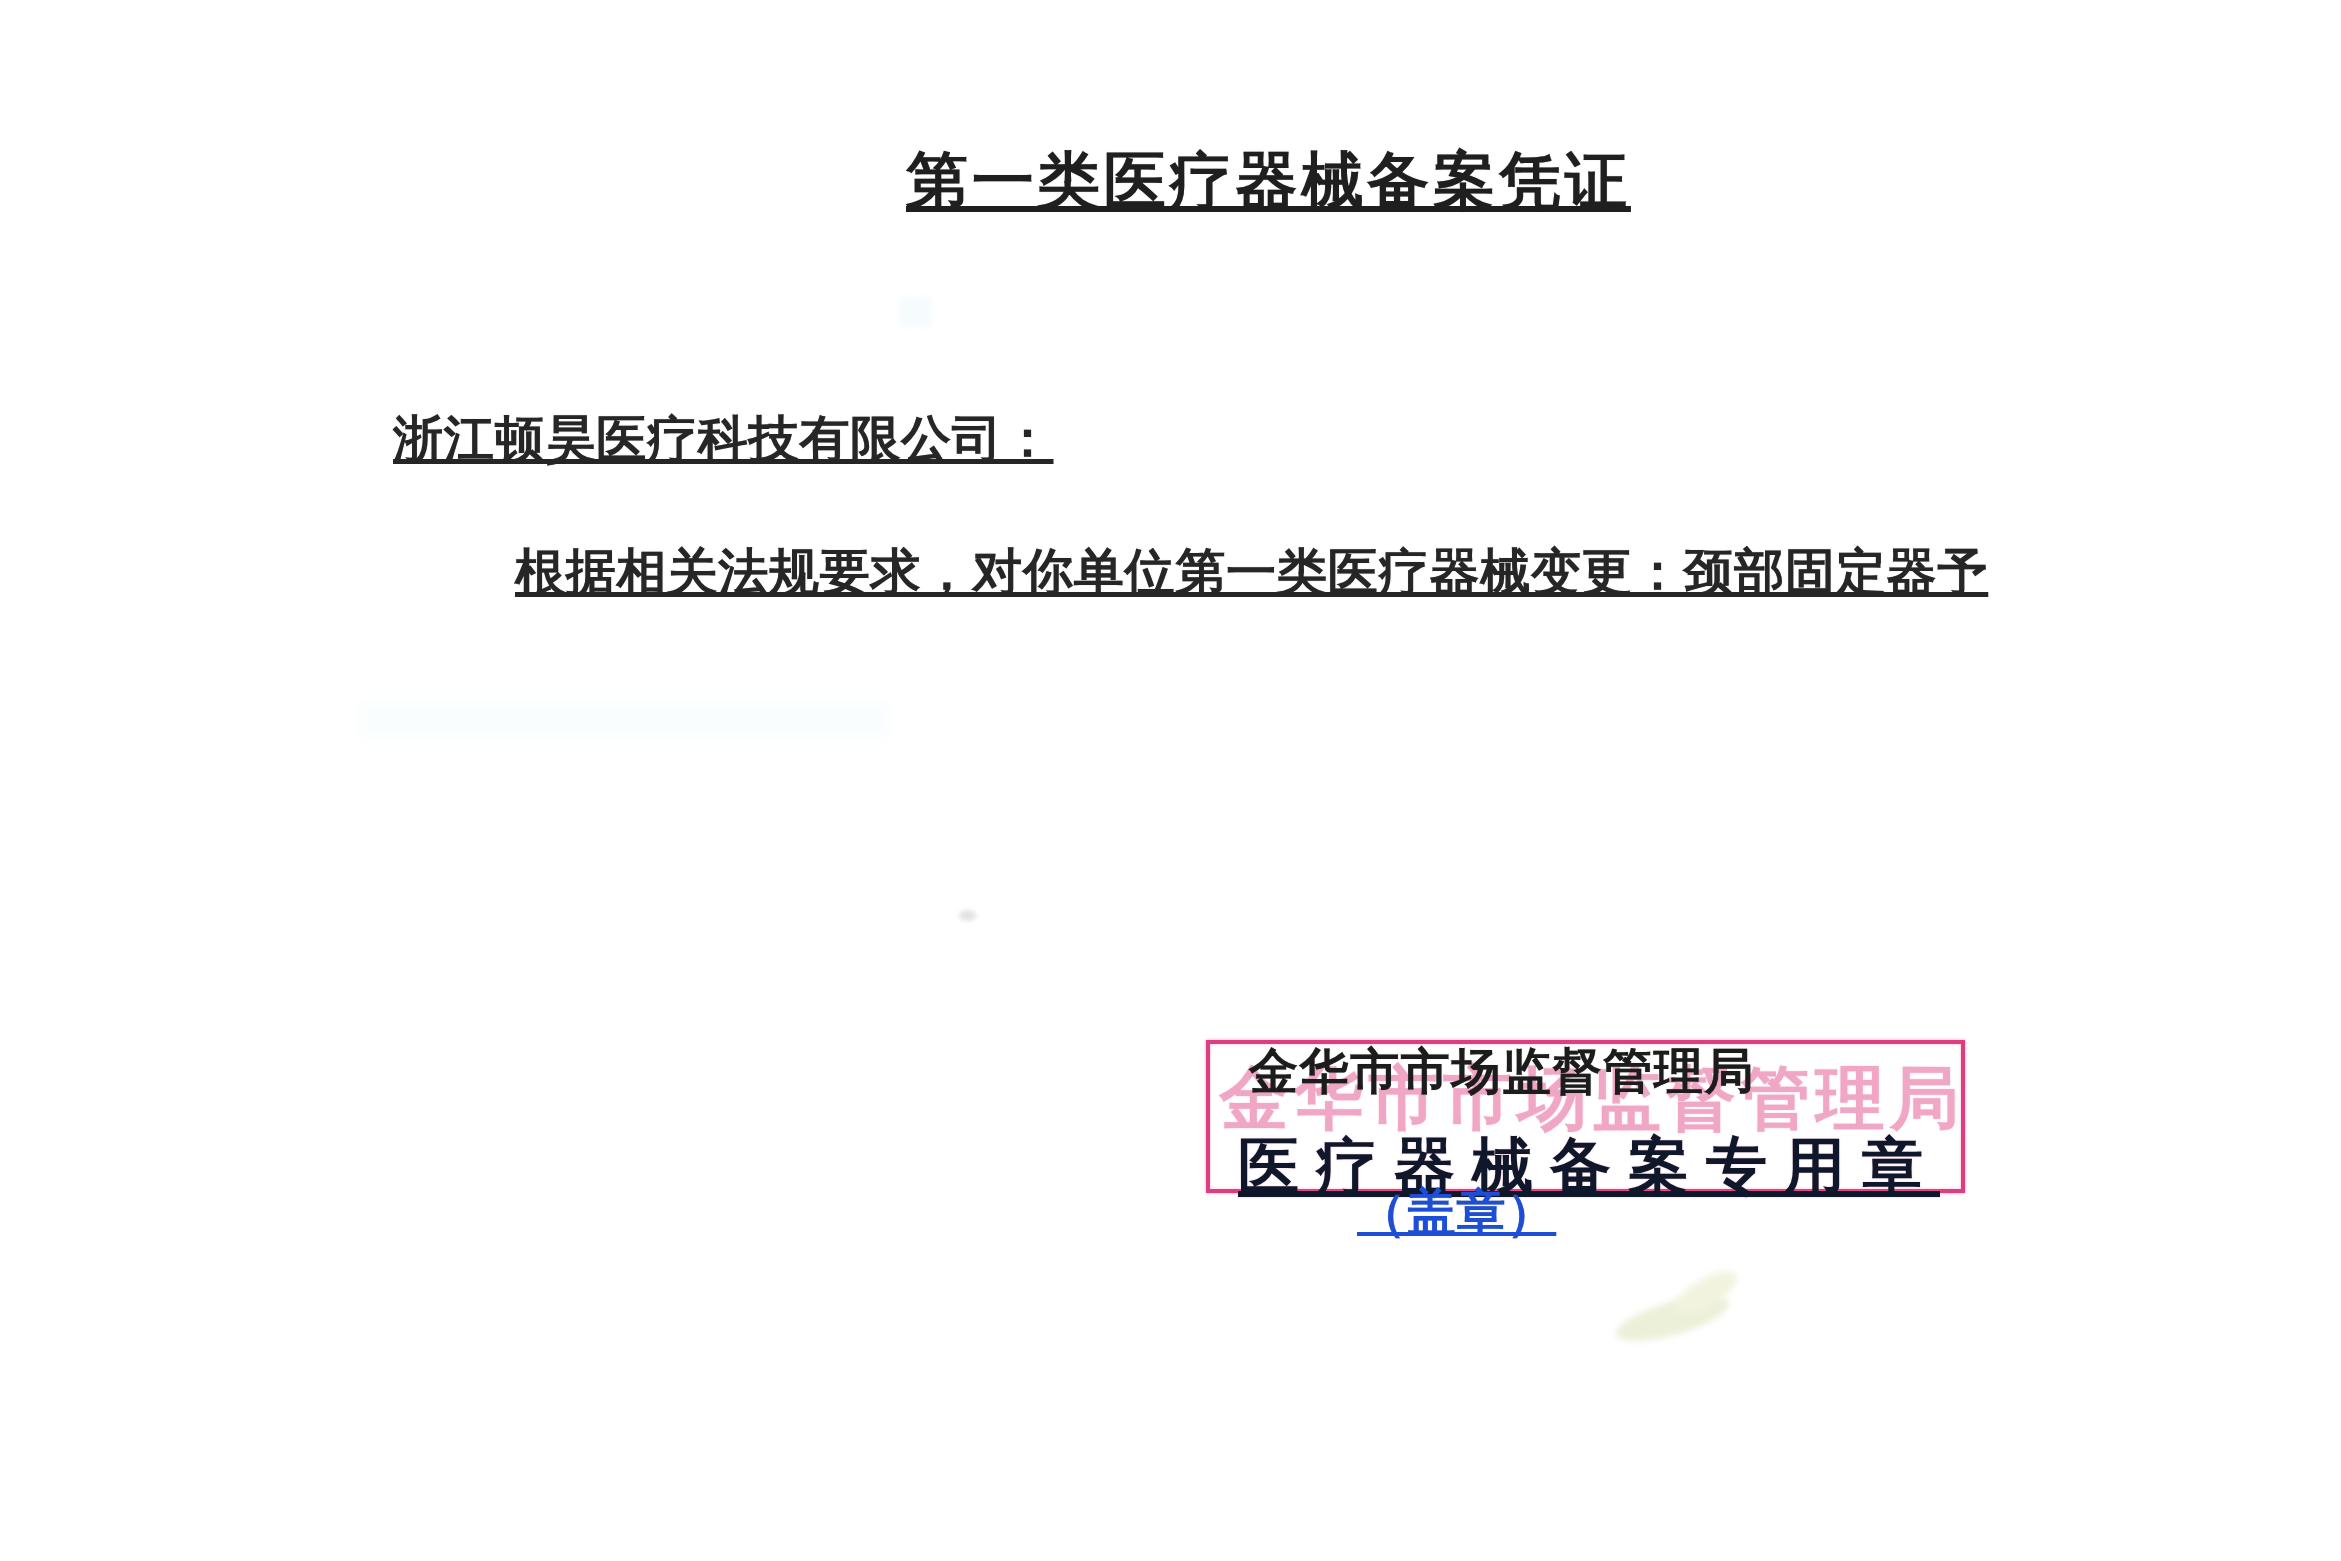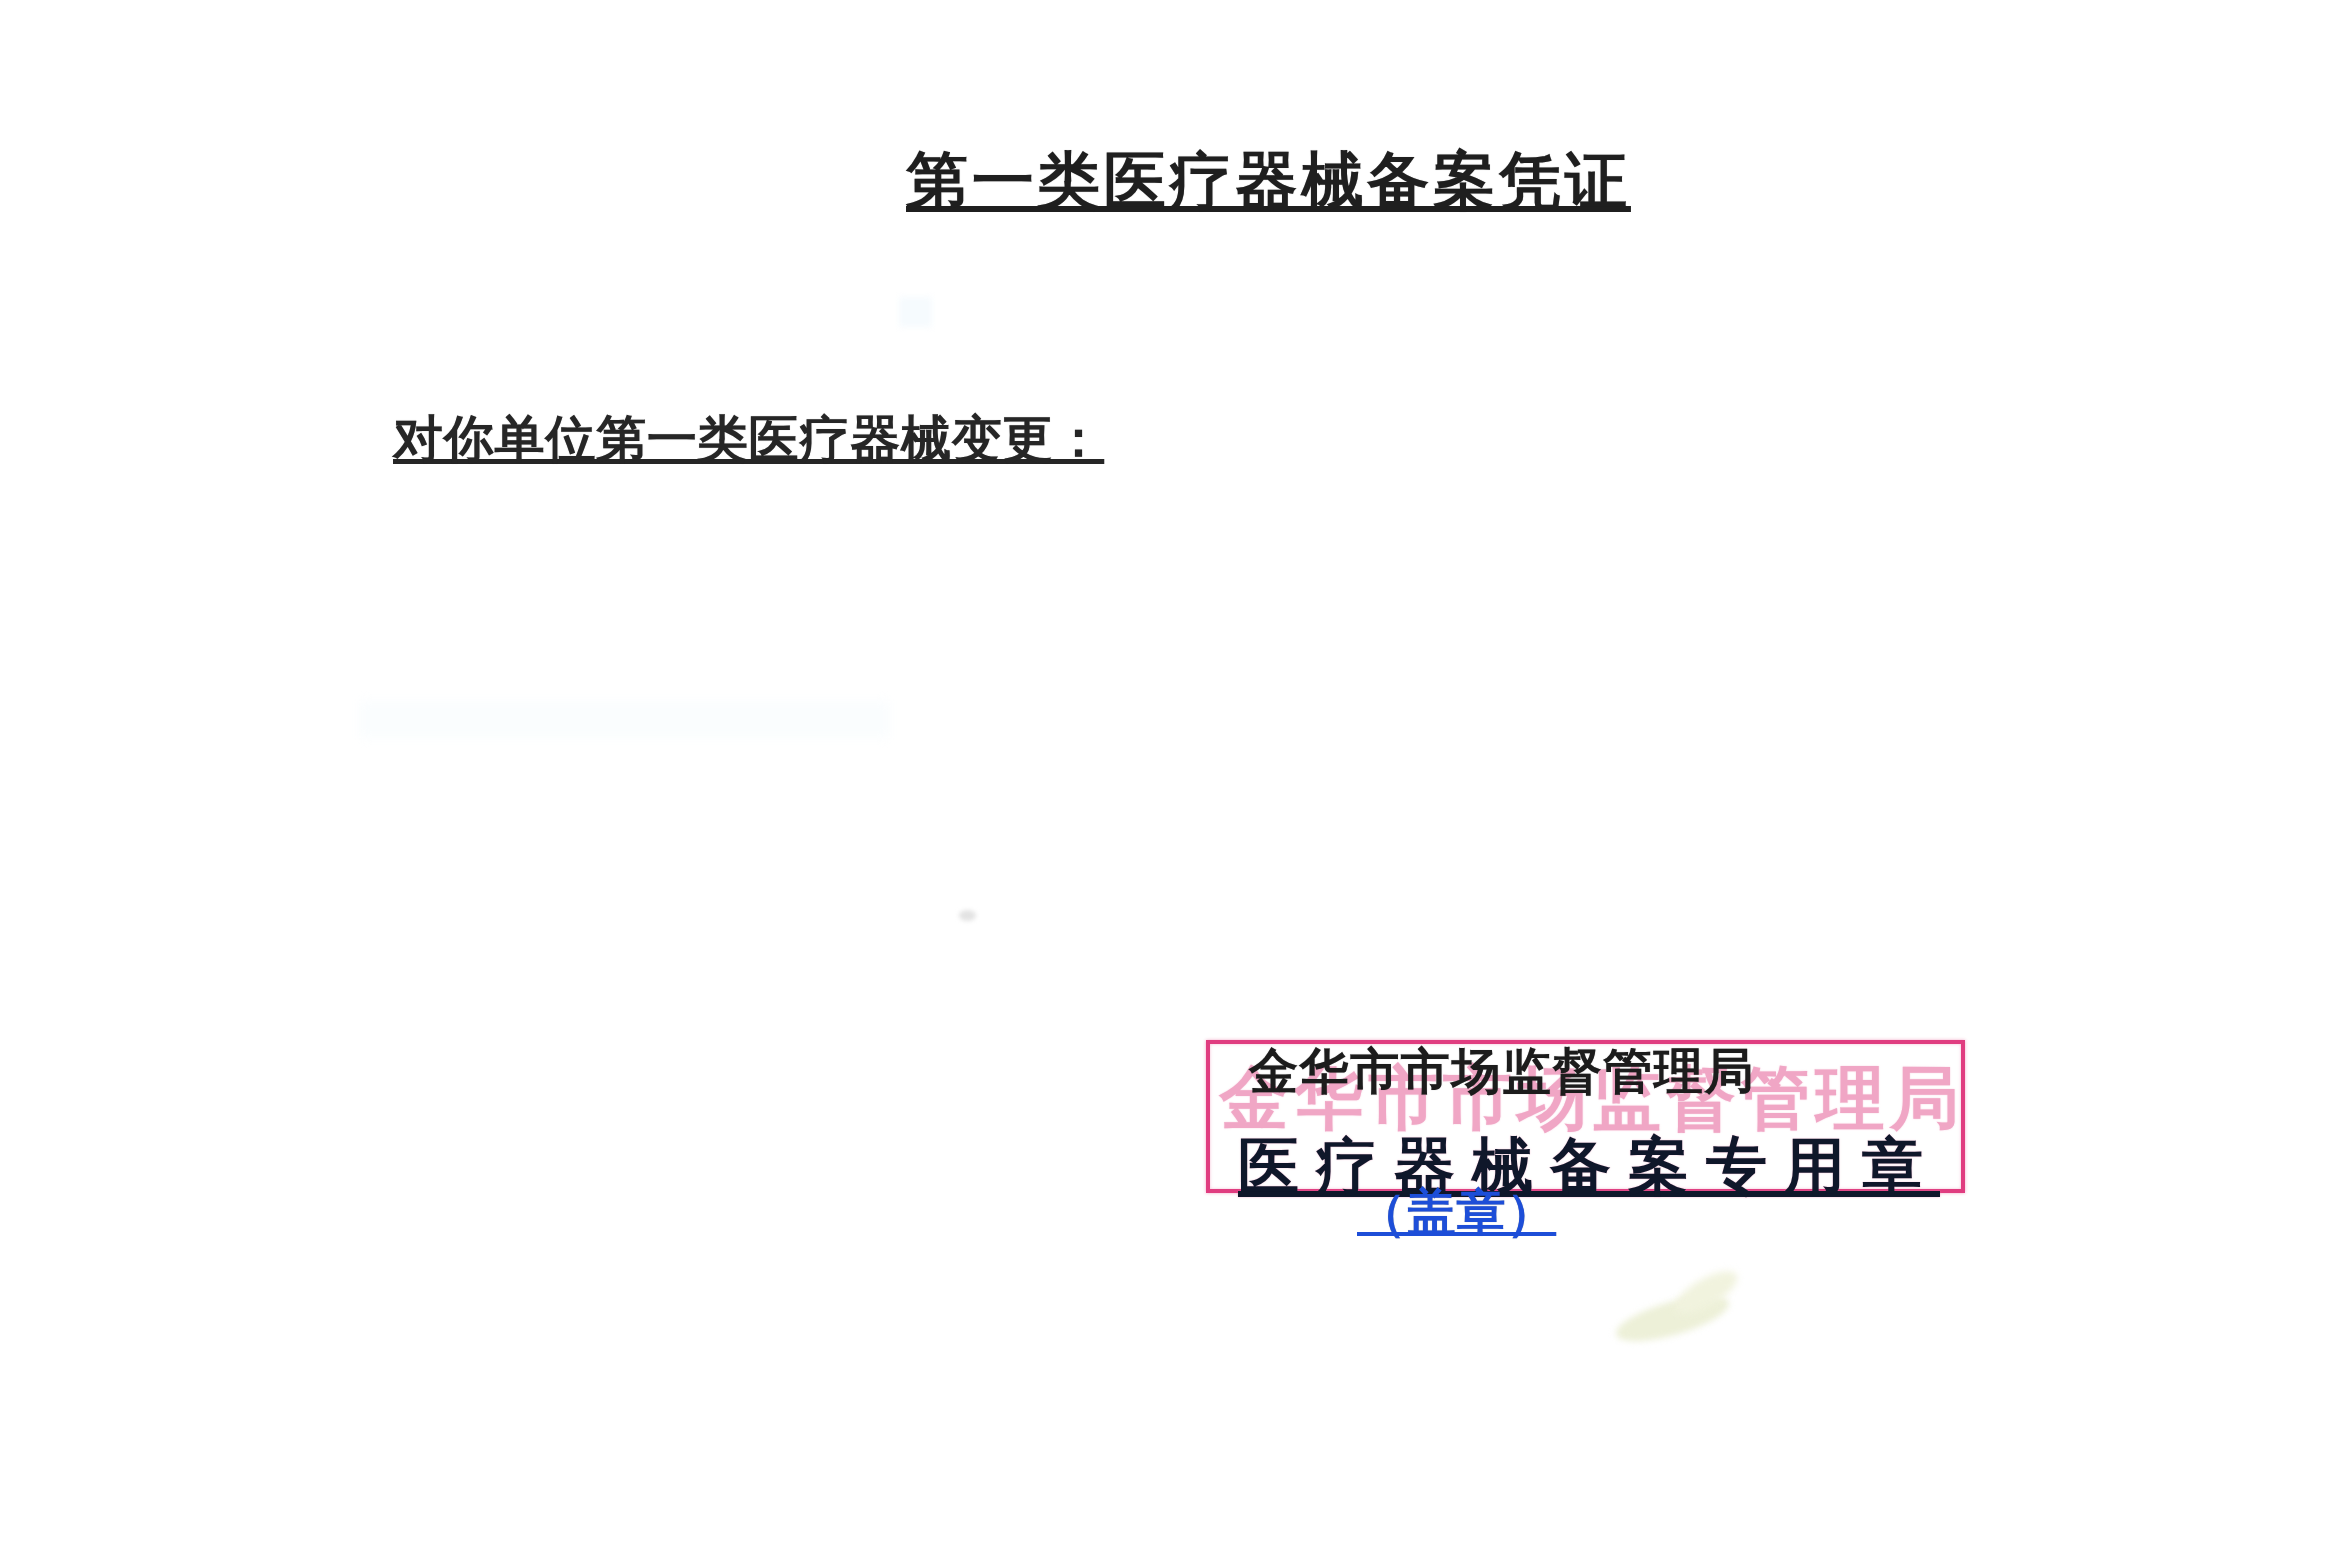--- a/index.html
+++ b/index.html
@@ -168,22 +168,23 @@
     filter: blur(2.3px);
   }
 </style>
 </head>
 <body>
 
 <div class="page">
 
   <div class="txt title">第一类医疗器械备案凭证</div>
 
-  <div class="txt addressee">对你单位第一类医疗器械变更：</div>
-
+  <div class="txt addressee">浙江顿昊医疗科技有限公司：</div>
+
+  <div class="txt body-line1">根据相关法规要求，对你单位第一类医疗器械变更：颈部固定器予</div>
 
 
   <div class="stamp">
     <div class="seal-line1">金华市市场监督管理局</div>
     <div class="seal-line2">医疗器械备案专用章</div>
     <div class="printed-issuer">金华市市场监督管理局</div>
   </div>
 
   <div class="txt seal-note">（盖章）</div>
 

